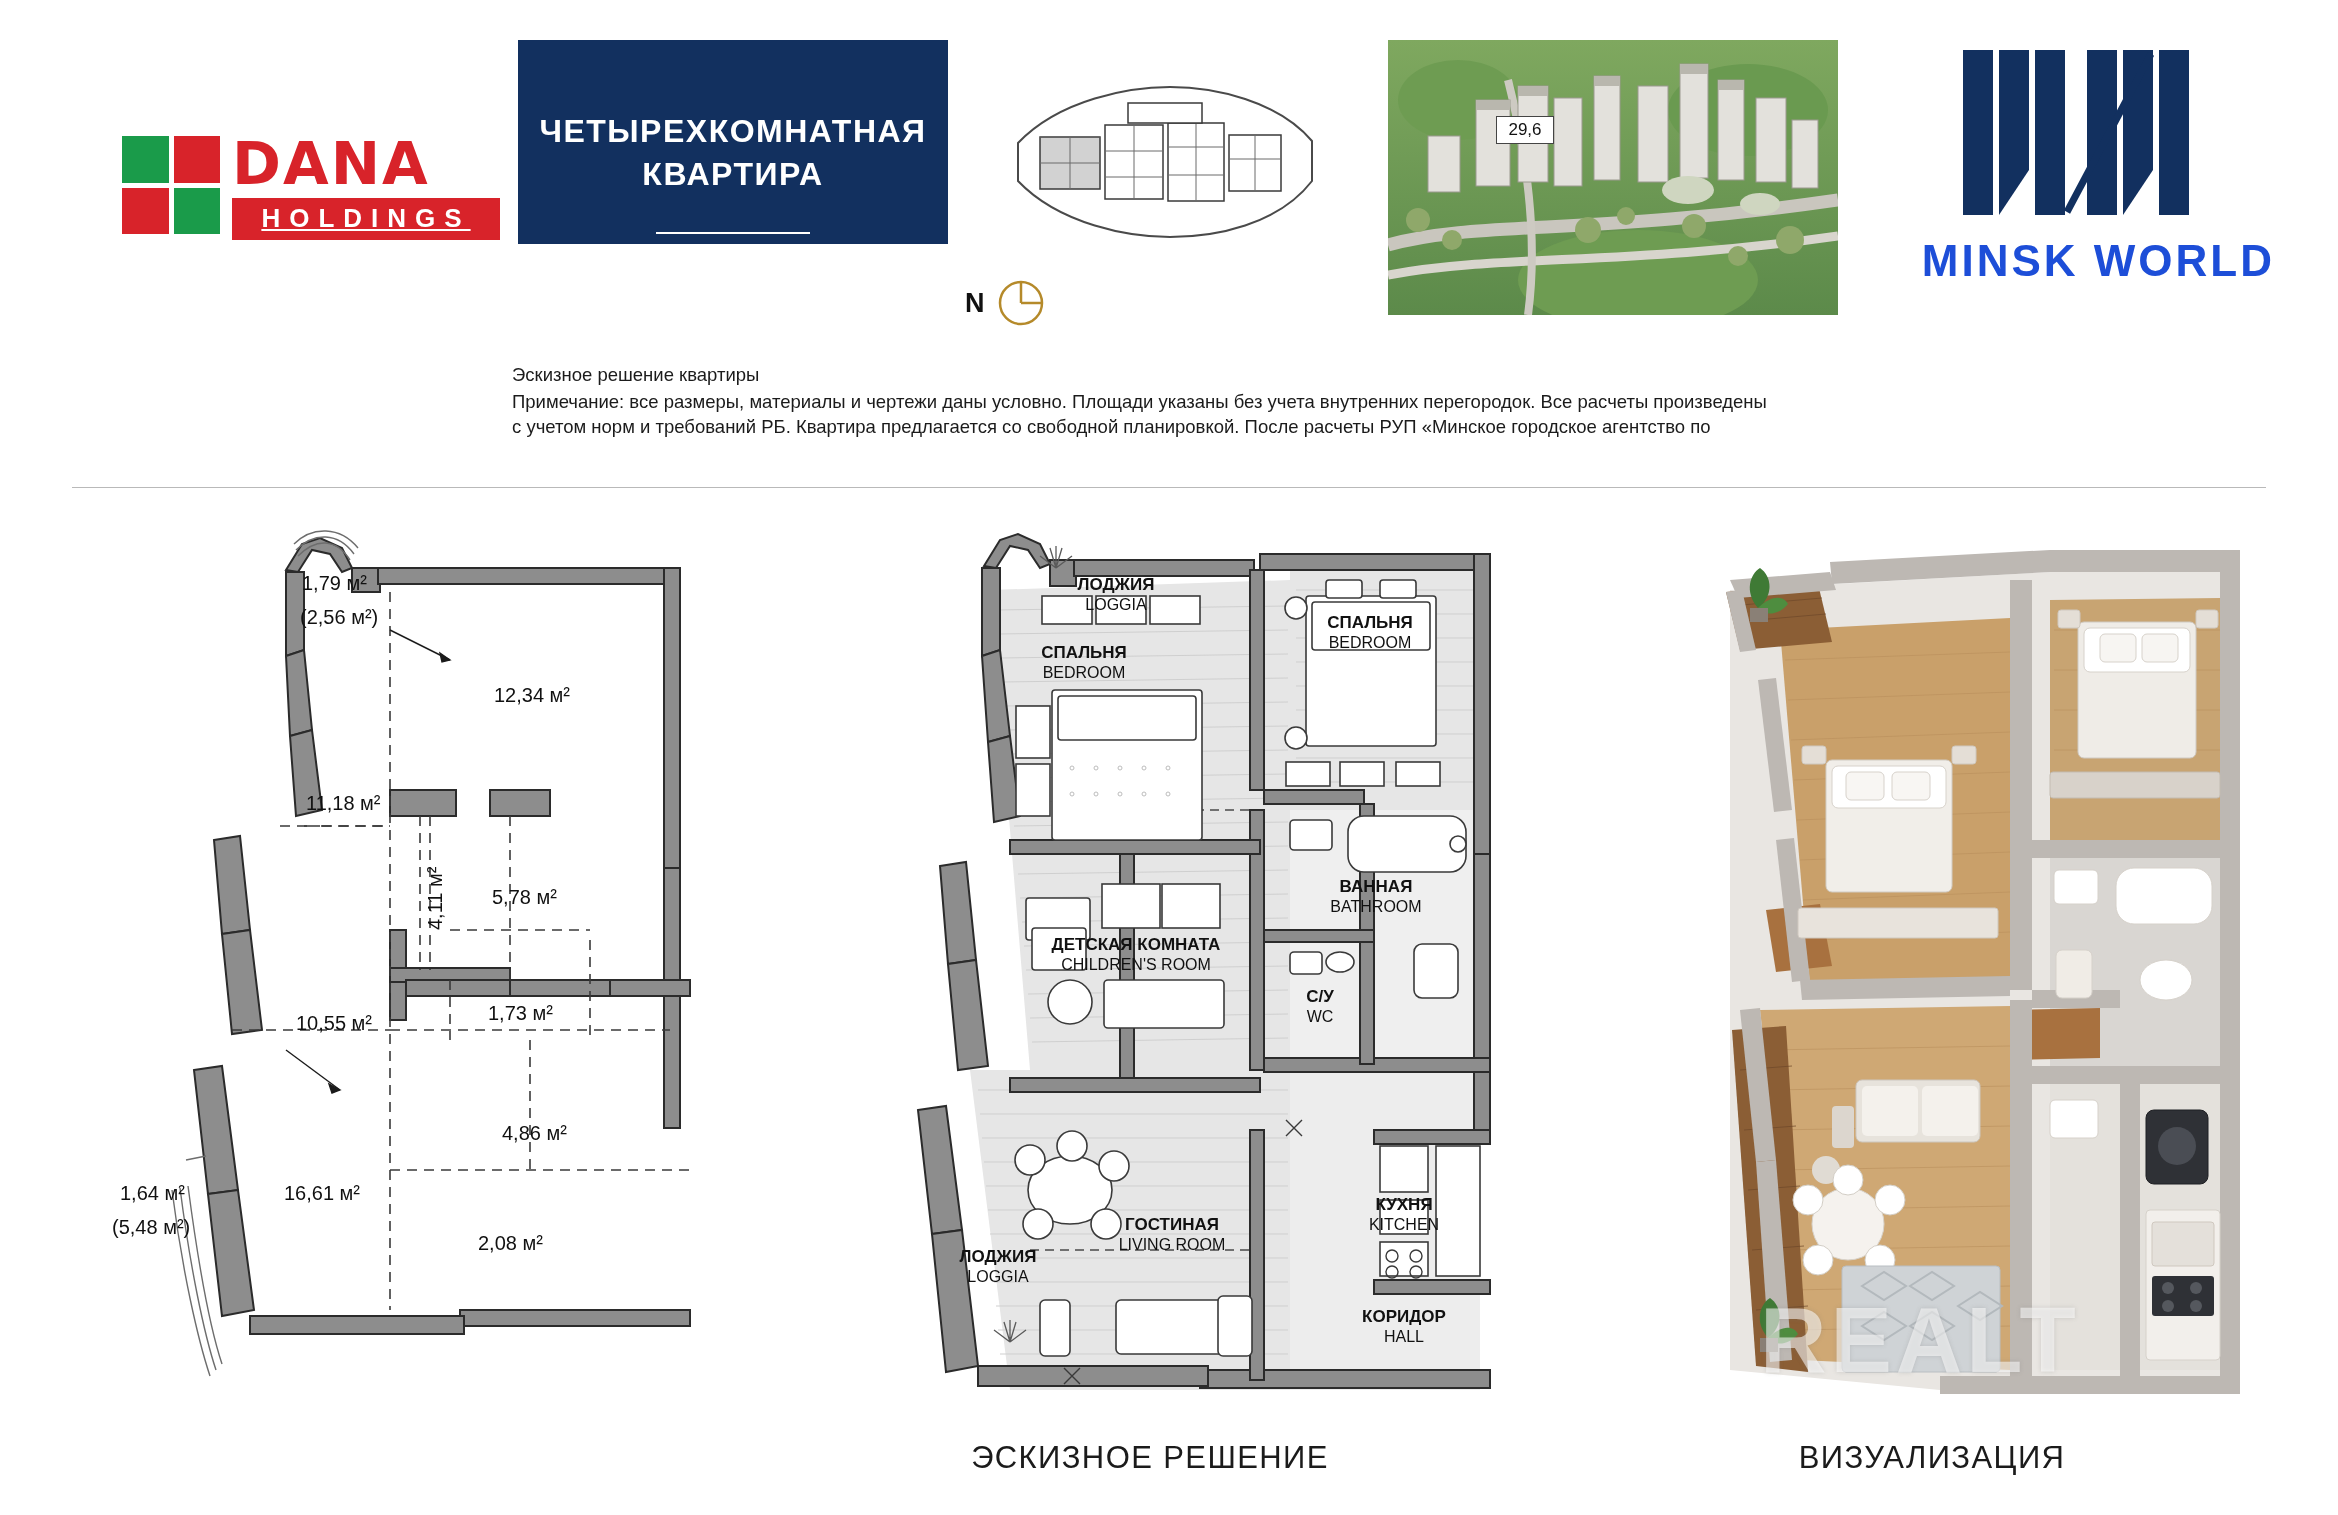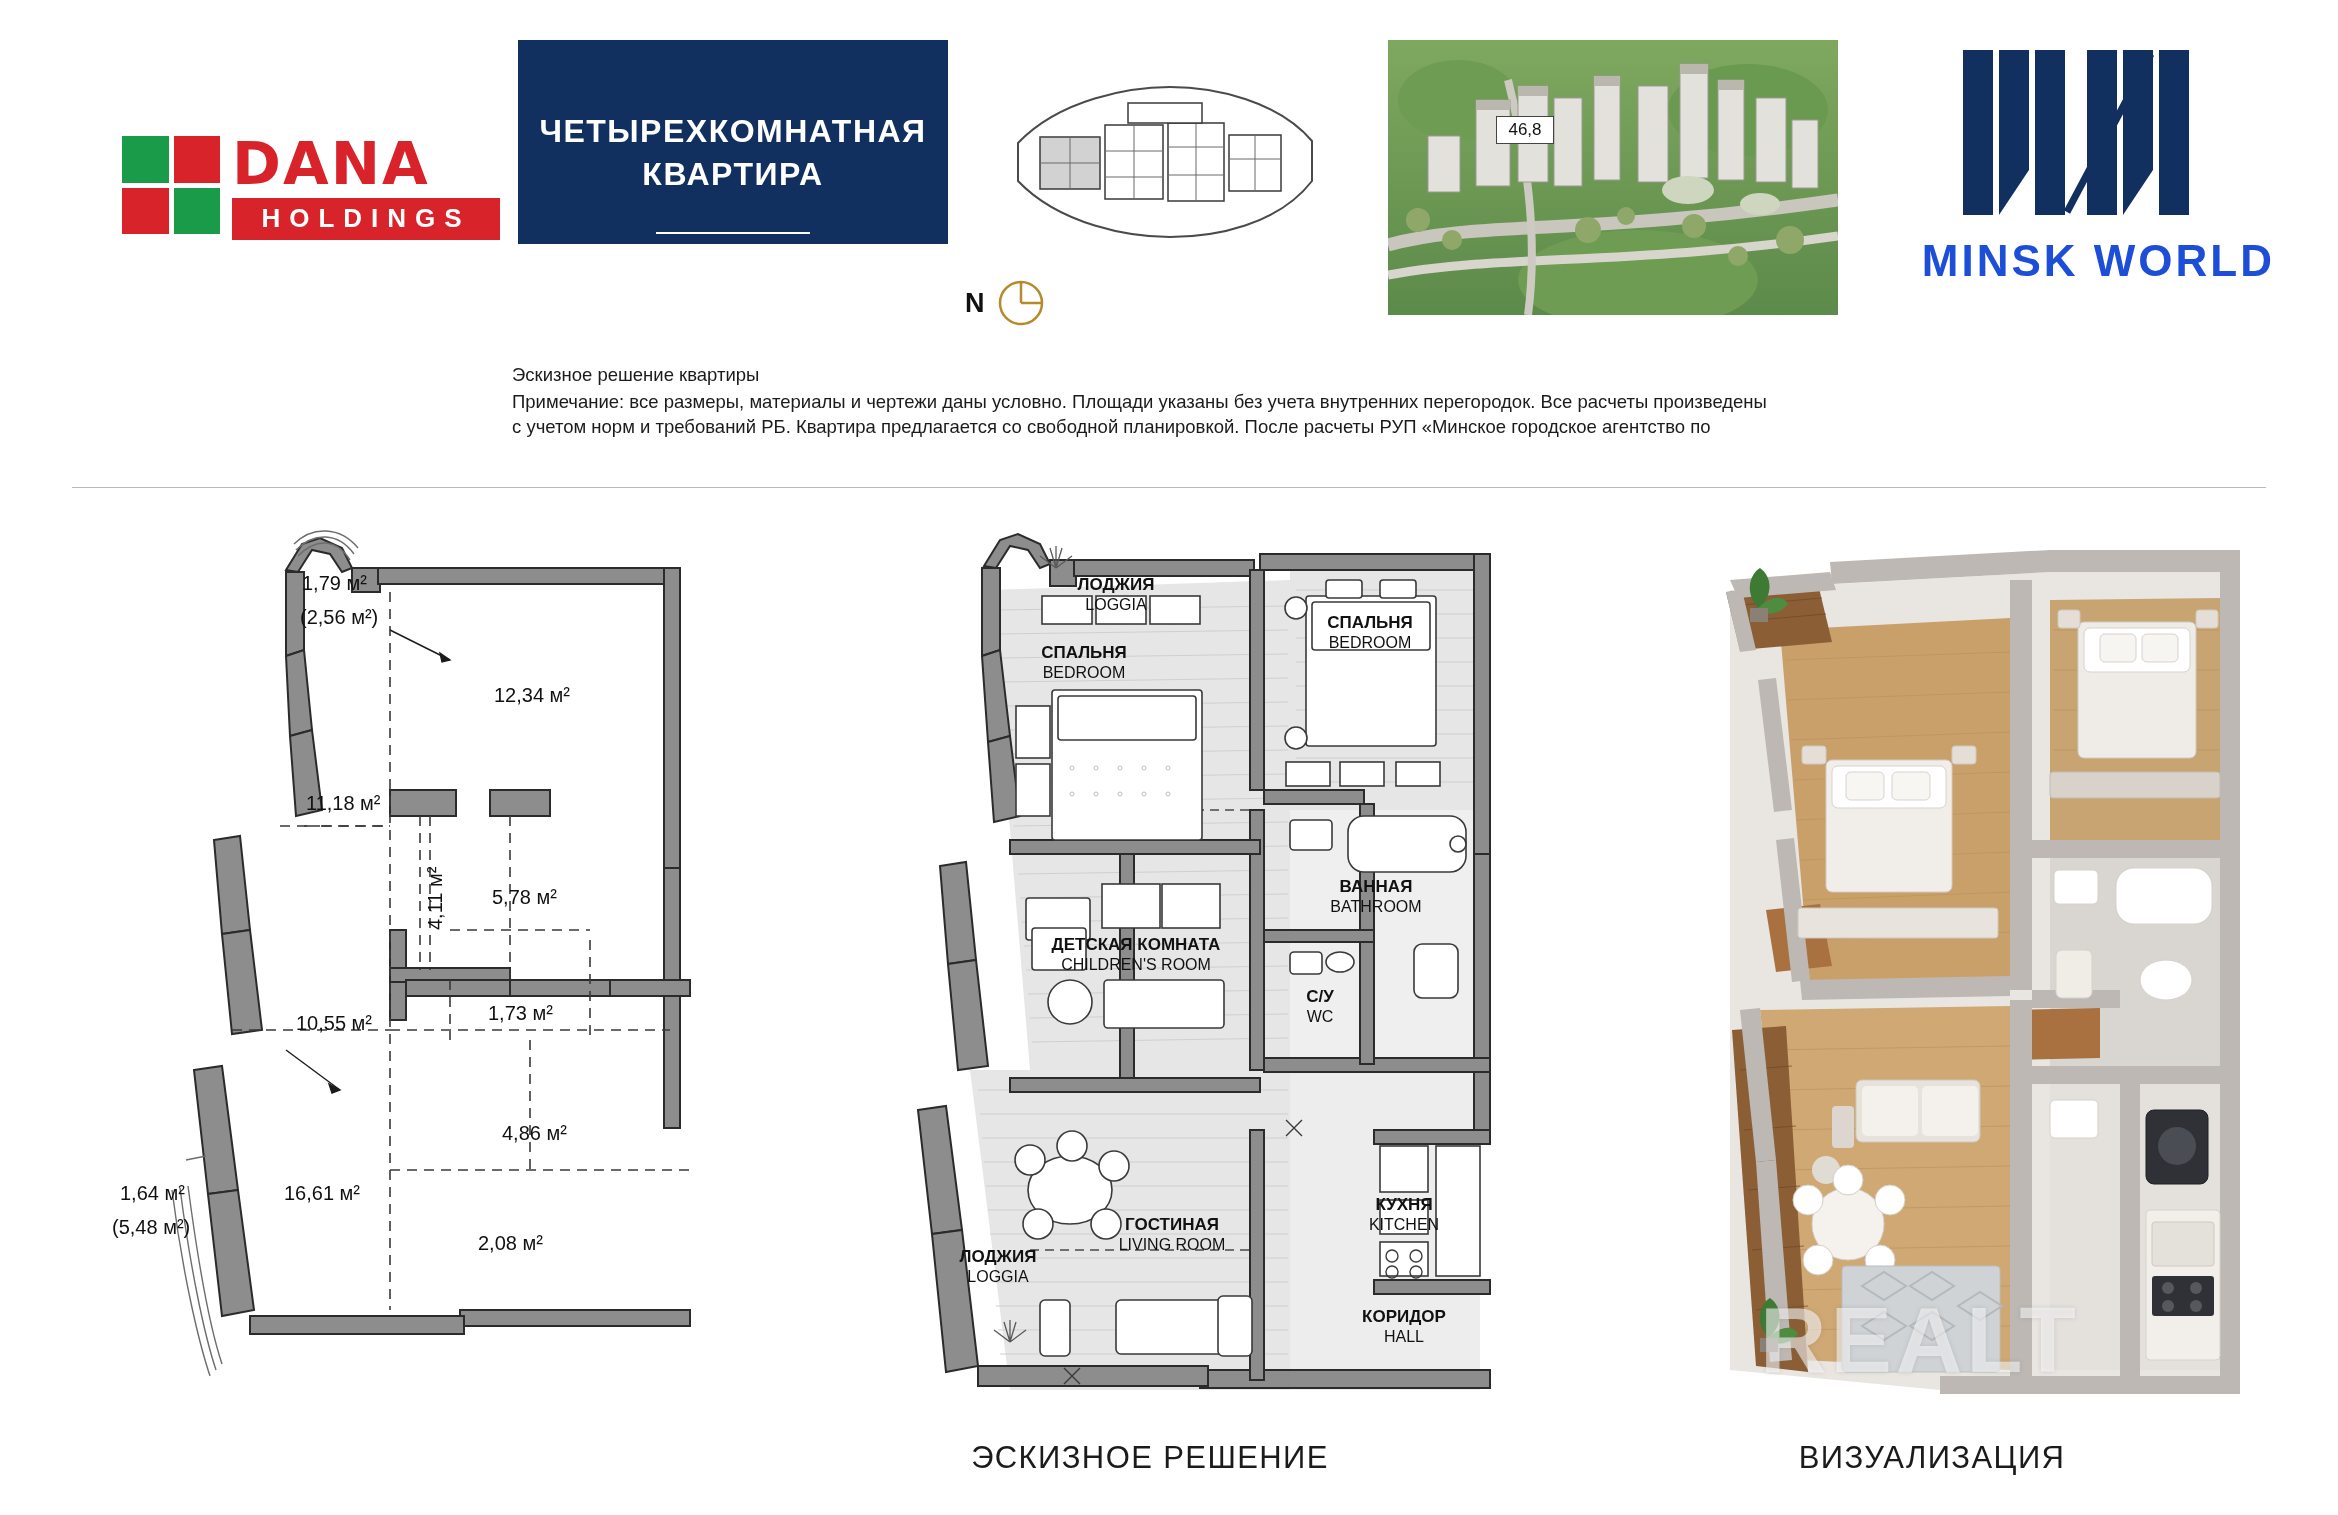--- a/index.html
+++ b/index.html
@@ -65,20 +65,21 @@
     margin-top: 4px;
     background: #d8232a;
     color: #ffffff;
     font-size: 26px;
     font-weight: bold;
     letter-spacing: 9px;
     text-align: center;
     padding: 5px 0 6px 0;
     width: 268px;
     box-sizing: border-box;
+    text-decoration: underline;
   }
 
   .title-box {
     position: absolute;
     left: 518px;
     top: 40px;
     width: 430px;
     height: 204px;
     background: #12305f;
     color: #ffffff;
@@ -311,21 +312,21 @@
           <circle cx="64" cy="200" r="10"></circle>
           <circle cx="200" cy="190" r="13"></circle>
           <circle cx="238" cy="176" r="9"></circle>
           <circle cx="306" cy="186" r="12"></circle>
           <circle cx="402" cy="200" r="14"></circle>
           <circle cx="350" cy="216" r="10"></circle>
         </g>
         <ellipse cx="300" cy="150" rx="26" ry="14" fill="#cfd6c0"></ellipse>
         <ellipse cx="372" cy="164" rx="20" ry="11" fill="#cfd6c0"></ellipse>
       </svg>
-      <div class="badge-29">46,8</div>
+      <div class="badge-29">29,6</div>
     </div>
 
     <div class="mw-logo">
       <div class="mw-mark">
         <svg width="240" height="185" viewBox="0 0 240 185">
           <g fill="#12305f">
             <polygon points="8,10 38,10 38,175 8,175"></polygon>
             <polygon points="44,10 74,10 74,130 44,175"></polygon>
             <polygon points="80,10 110,10 110,175 80,175"></polygon>
             <polygon points="132,10 162,10 162,175 132,175"></polygon>

